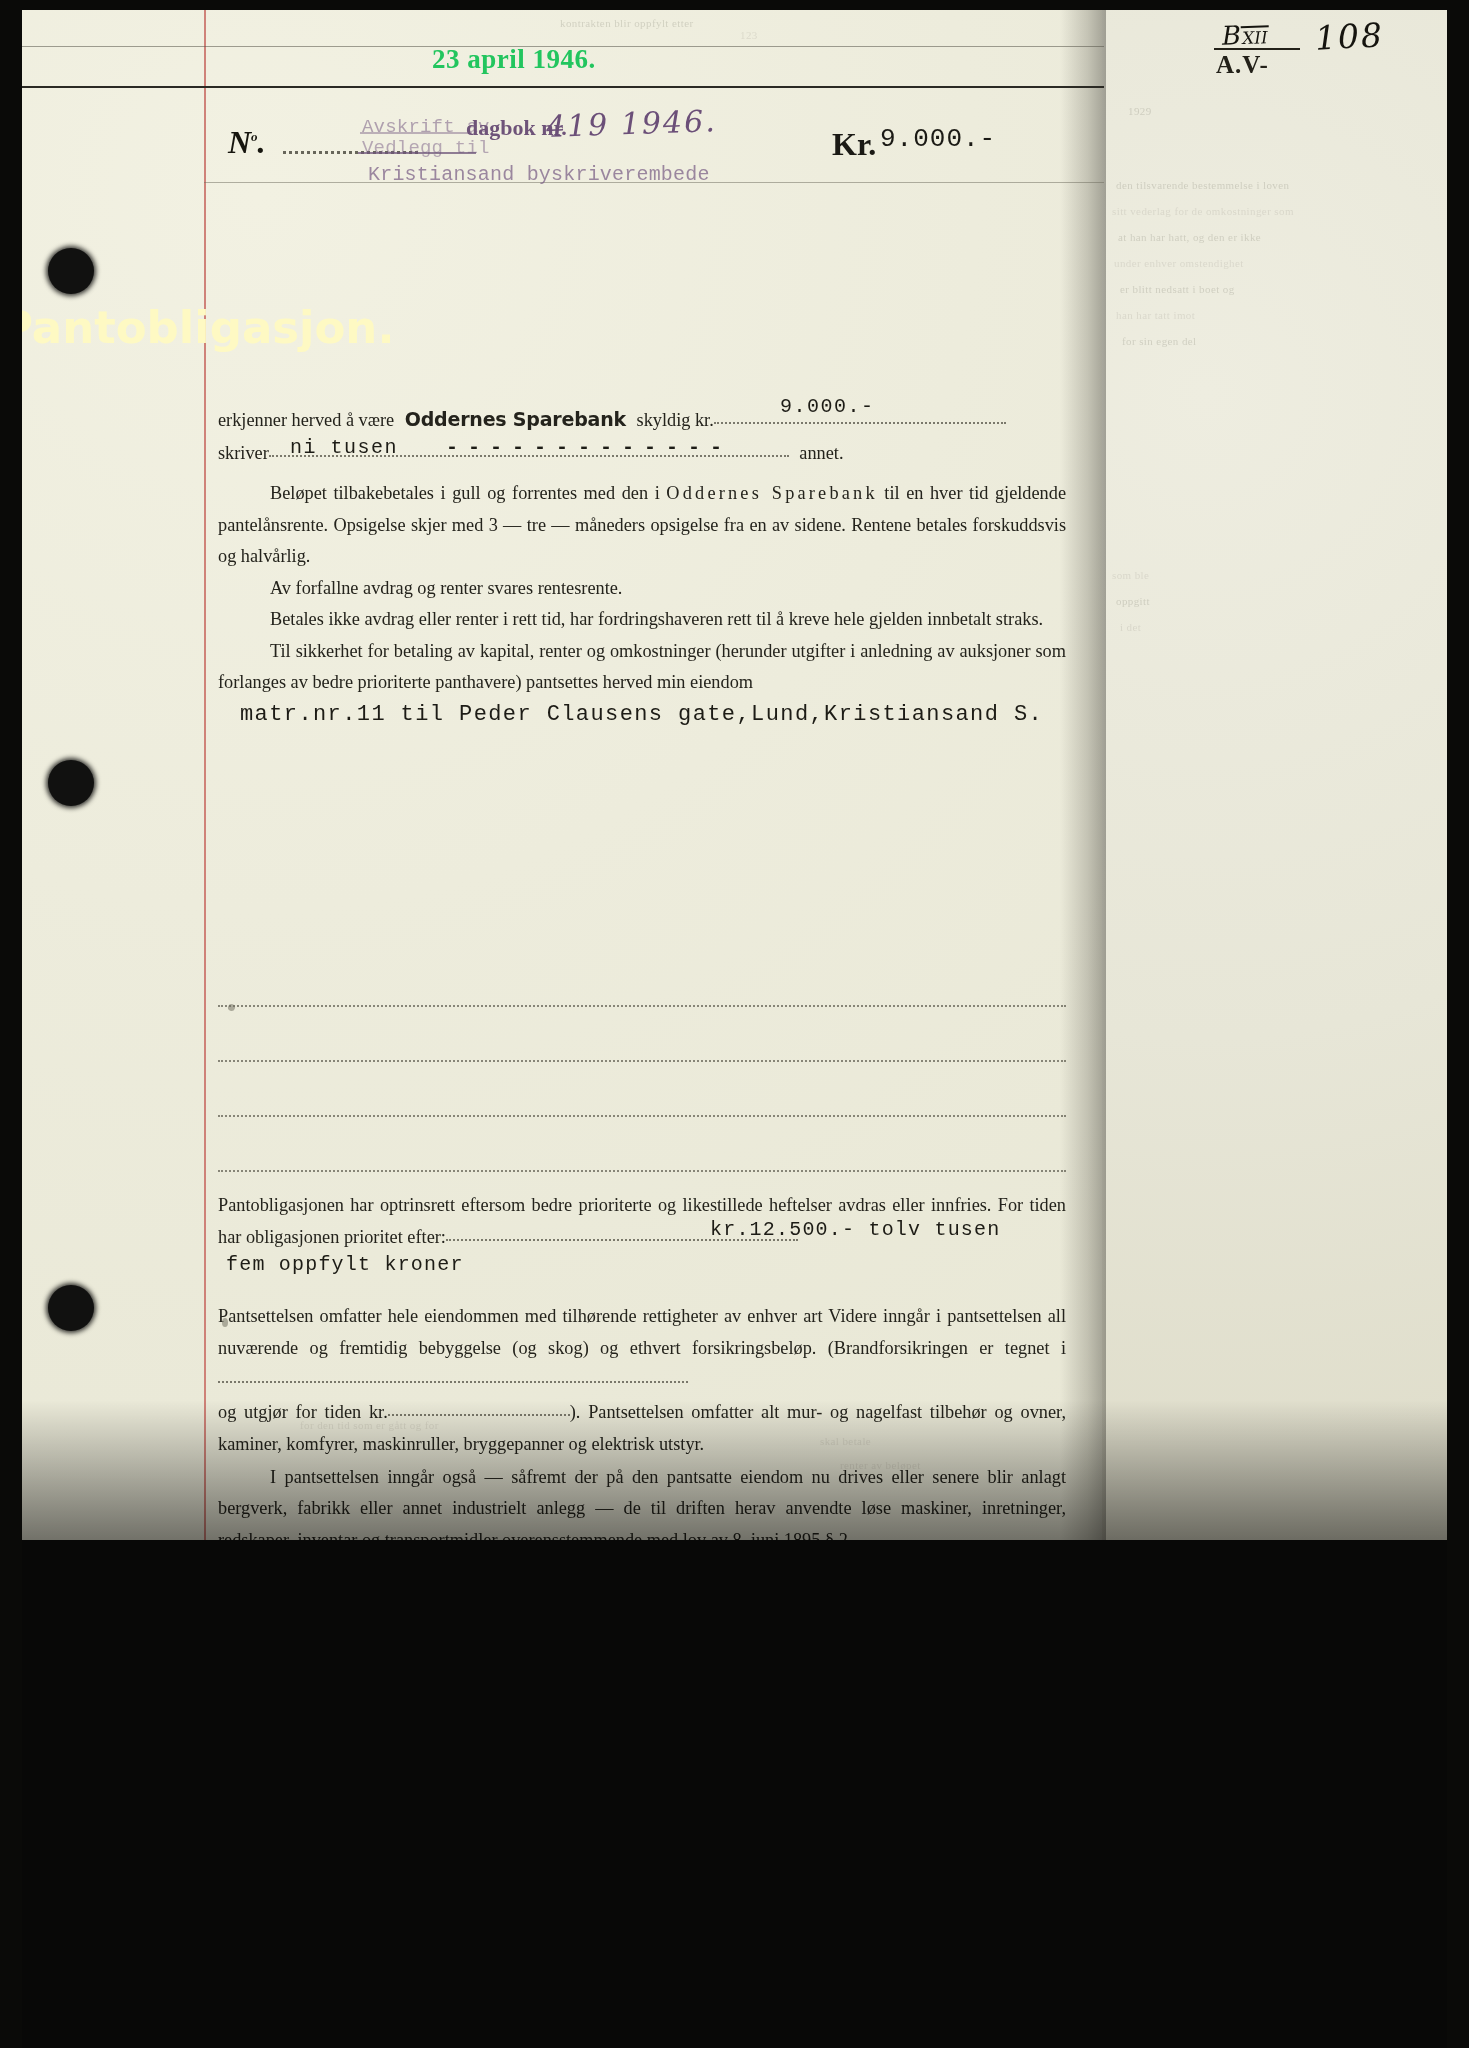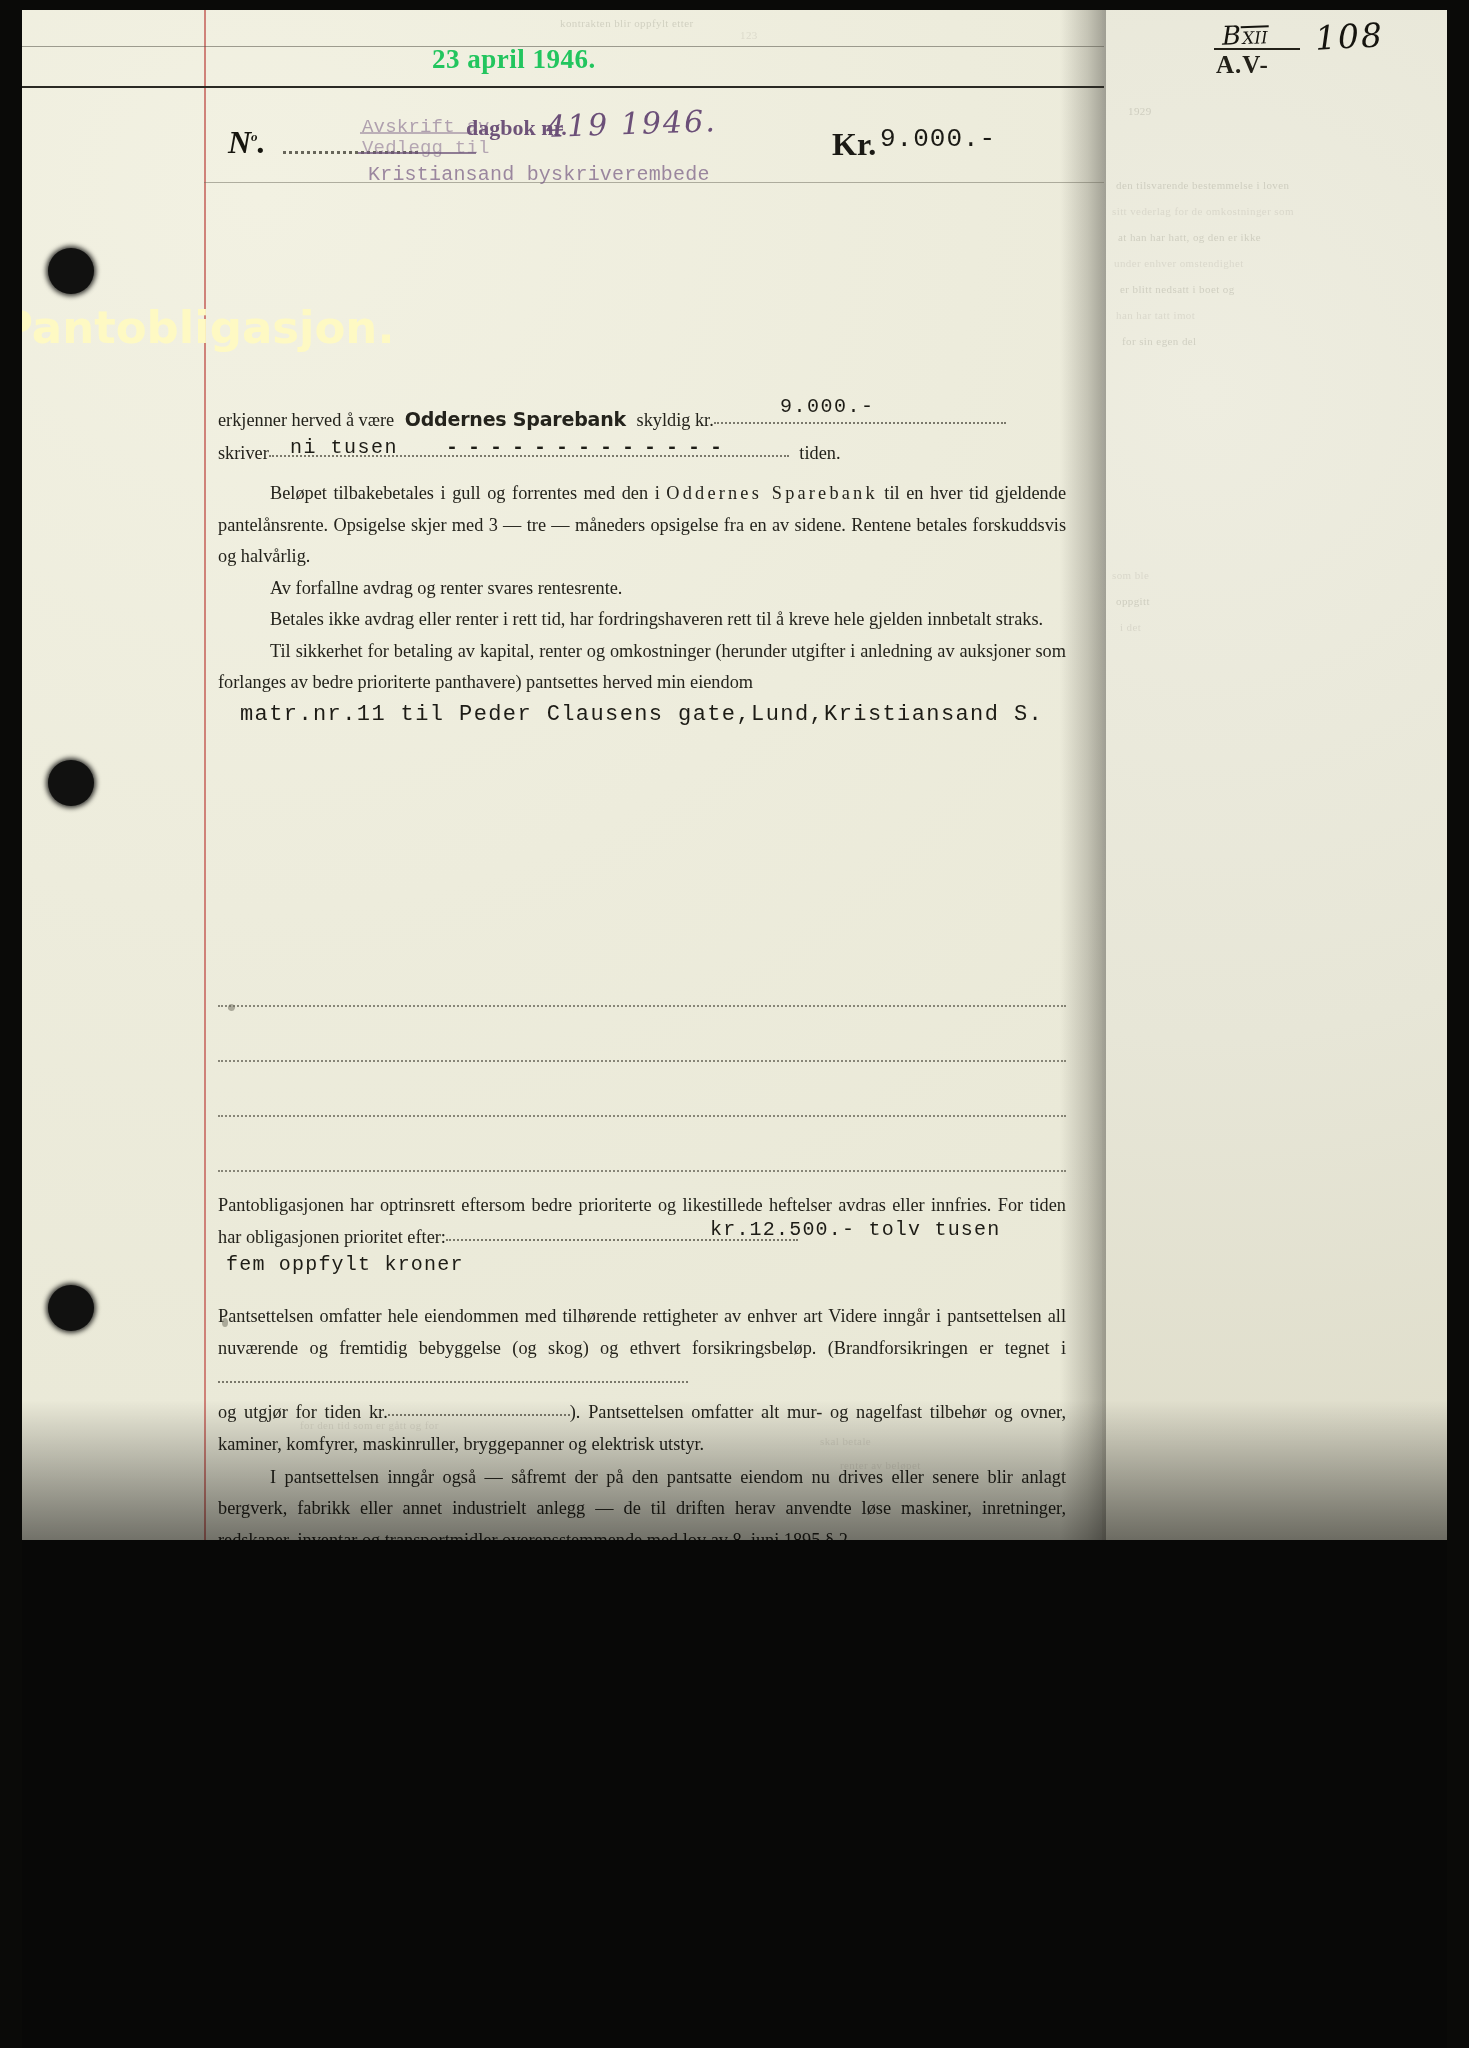--- a/index.html
+++ b/index.html
@@ -298,21 +298,21 @@
     <div class="fieldrow" style="height:34px;">
       <span></span>
       <span>erkjenner herved å være</span>
       <span class="bankname" style="margin:0 6px;">Oddernes Sparebank</span>
       <span>skyldig kr.</span><span class="dots" style="width:292px;"></span>
       <span class="overlay tw" style="left:562px;top:-13px;font-size:20px;letter-spacing:1.5px;">9.000.-</span>
     </div>
 
     <div class="fieldrow" style="height:40px;">
       <span>skriver</span><span class="dots" style="width:520px;"></span>
-      <span style="margin-left:6px;">tiden.</span>
+      <span style="margin-left:6px;">annet.</span>
       <span class="overlay tw" style="left:72px;top:-6px;font-size:20px;letter-spacing:1.5px;">ni tusen</span>
       <span class="overlay tw" style="left:228px;top:-6px;font-size:20px;font-weight:700;letter-spacing:-1px;">- - - - - - - - - - - - -</span>
     </div>
 
     <p class="indent">
       <span>Beløpet tilbakebetales i gull og forrentes med den i</span>
       <span class="spaced">Oddernes Sparebank</span>
       <span>til en hver tid gjeldende pantelånsrente.  Opsigelse skjer med 3 — tre — måneders opsigelse fra en av sidene.  Rentene betales forskuddsvis og halvårlig.</span>
     </p>
 

